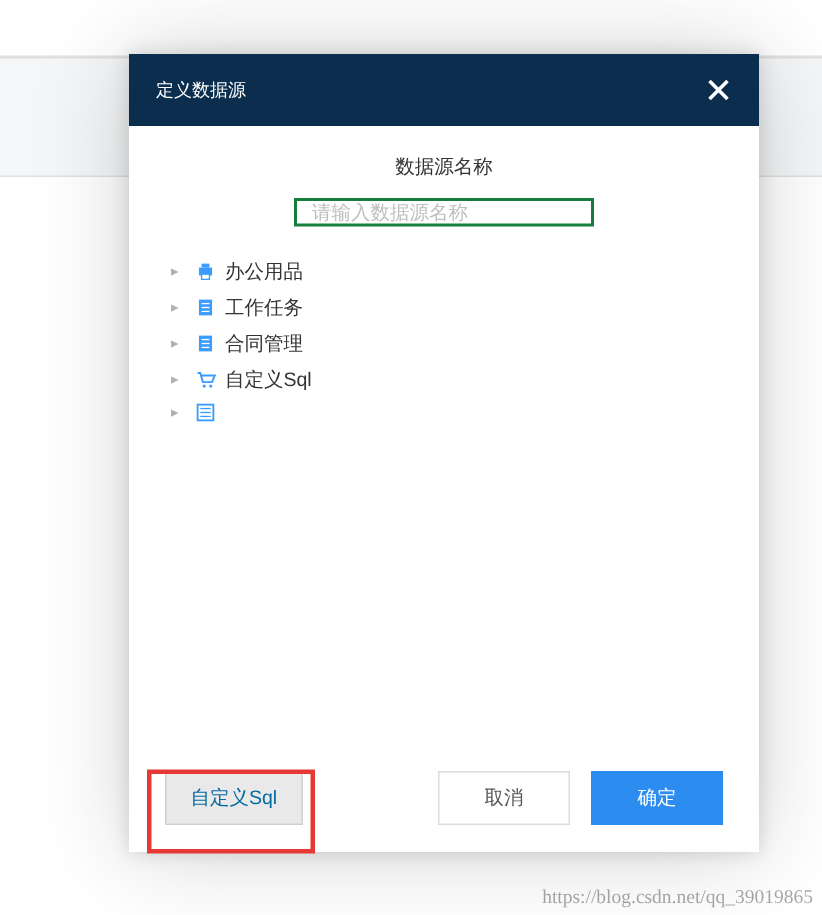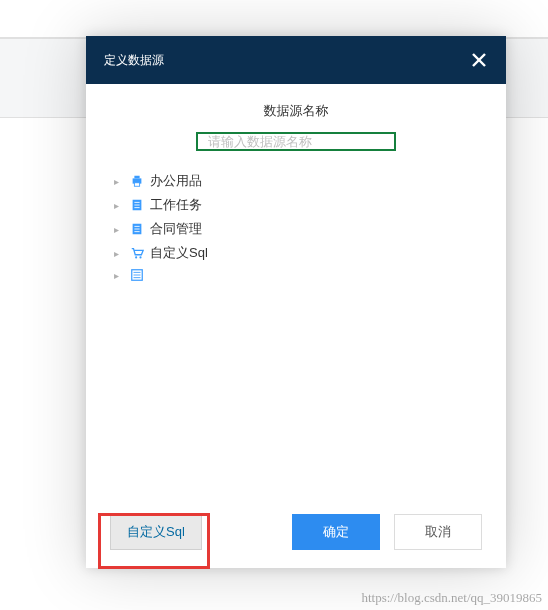--- a/index.html
+++ b/index.html
@@ -215,24 +215,24 @@
             </svg></span>
       </div>
     </div>
   </div>
 
   <div class="modal-footer">
     <button class="btn btn-default">
       <span>自定义Sql</span>
     </button>
     <span class="spacer"></span>
+    <button class="btn btn-outline">
+      <span>取消</span>
+    </button>
     <button class="btn btn-primary">
       <span>确定</span>
     </button>
-    <button class="btn btn-outline">
-      <span>取消</span>
-    </button>
   </div>
 </div>
 
 <div class="highlight-box" style="left:98px; top:513px; width:112px; height:56px;"></div>
 
 <div class="watermark">https://blog.csdn.net/qq_39019865</div>
 
 </body></html>

